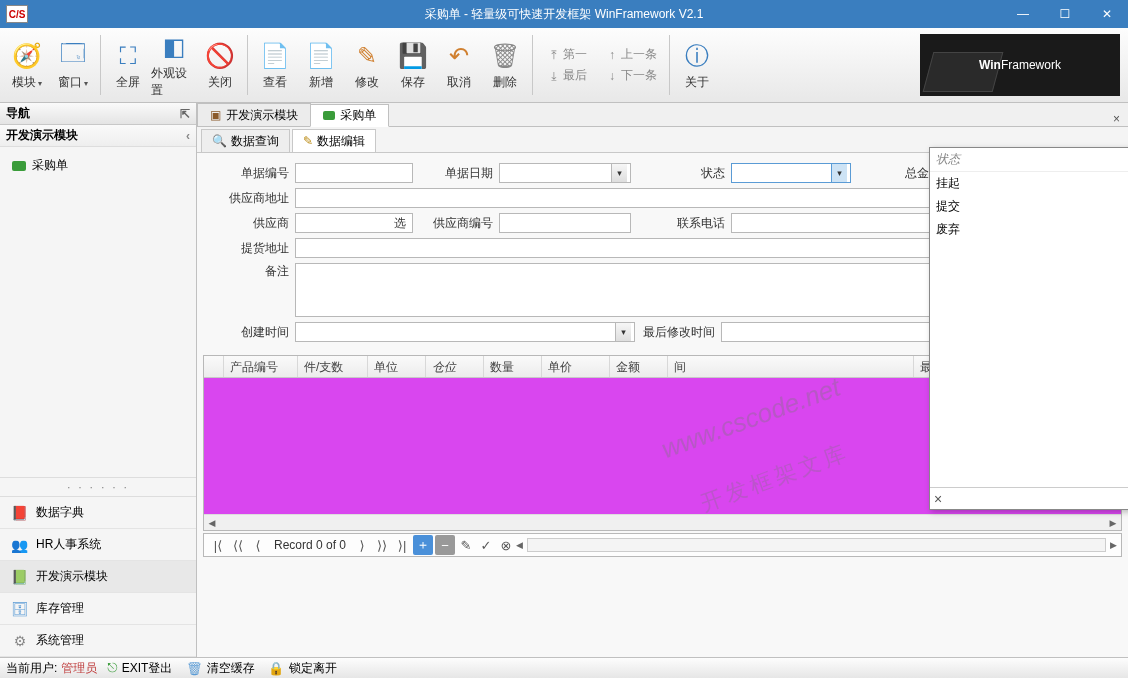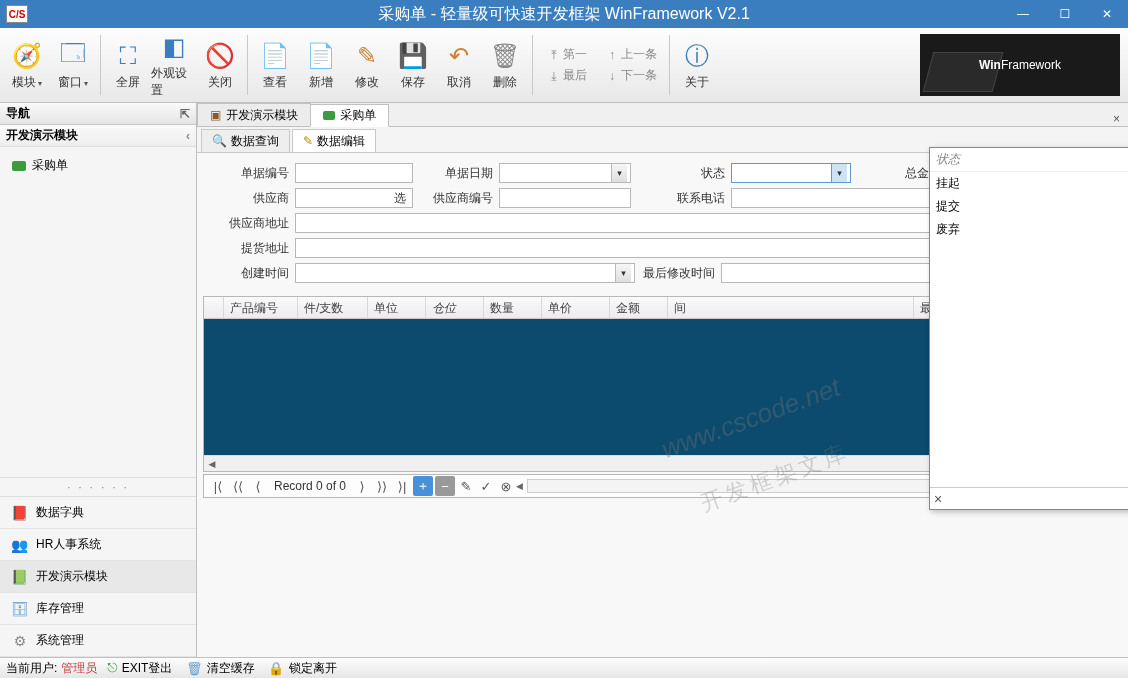--- a/index.html
+++ b/index.html
@@ -1,20 +1,20 @@
 <!DOCTYPE html>
 <html><head>
 <meta charset="utf-8">
 <style>
 * { box-sizing: border-box; margin: 0; padding: 0; font-family: "Microsoft YaHei", "SimSun", sans-serif; font-size: 12px; }
 body { width: 1128px; height: 678px; background: #f0f0f0; overflow: hidden; position: relative; }
 
 .titlebar { height: 28px; background: #3a7ebf; color: #fff; display: flex; align-items: center; position: relative; }
 .titlebar .app-icon { width: 22px; height: 18px; margin: 0 6px; background: #fff; display: flex; align-items: center; justify-content: center; font-size: 10px; font-weight: bold; color: #c00; border: 1px solid #888; }
-.titlebar .title { position: absolute; left: 50%; transform: translateX(-50%); font-size: 16px; }
+.titlebar .title { position: absolute; left: 50%; transform: translateX(-50%); font-size: 12px; }
 .titlebar .win-btns { margin-left: auto; display: flex; }
 .titlebar .win-btn { width: 42px; height: 28px; display: flex; align-items: center; justify-content: center; cursor: pointer; }
 
 .toolbar { height: 75px; background: linear-gradient(#fdfdfd,#e8e8e8); border-bottom: 1px solid #c0c0c0; display: flex; align-items: center; padding: 2px 4px; }
 .tb-btn { display: flex; flex-direction: column; align-items: center; justify-content: center; width: 46px; height: 68px; cursor: pointer; border-radius: 3px; }
 .tb-btn .ico { width: 32px; height: 32px; display: flex; align-items: center; justify-content: center; font-size: 24px; }
 .tb-btn .lbl { margin-top: 2px; color: #333; }
 .tb-btn .lbl.with-arrow::after { content: "▾"; font-size: 8px; margin-left: 2px; color: #555; }
 .tb-sep { width: 1px; height: 60px; background: #c8c8c8; margin: 0 4px; }
 .tb-half { display: flex; flex-direction: column; justify-content: center; height: 68px; }
@@ -61,21 +61,21 @@
 .inp { height: 20px; border: 1px solid #b8b8b8; background: #fff; padding: 0 3px; }
 .inp.pick { display: flex; align-items: center; }
 .inp.pick .pick-btn { margin-left: auto; padding: 0 3px; color: #333; cursor: pointer; }
 .inp.dd { display: flex; align-items: center; position: relative; }
 .inp.dd .dd-btn { width: 16px; height: 18px; margin-left: auto; background: linear-gradient(#f6f6f6,#dedede); border-left: 1px solid #b8b8b8; display: flex; align-items: center; justify-content: center; font-size: 9px; color: #333; cursor: pointer; }
 .memo { border: 1px solid #b8b8b8; background: #fff; height: 54px; display: flex; }
 .memo .scroll { width: 16px; background: #f0f0f0; border-left: 1px solid #ddd; display: flex; flex-direction: column; }
 .memo .scroll .sbtn { height: 16px; display: flex; align-items: center; justify-content: center; font-size: 9px; color: #666; cursor: pointer; }
 .memo .scroll .strack { flex: 1; }
 
-.grid-wrap { margin: 2px 6px; border: 1px solid #b8b8b8; background: #0c4a6e; height: 176px; display: flex; flex-direction: column; }
+.grid-wrap { margin: 2px 6px; border: 1px solid #b8b8b8; background: #d946ef; height: 176px; display: flex; flex-direction: column; }
 .grid-head { display: flex; background: linear-gradient(#fafafa,#ececec); border-bottom: 1px solid #c8c8c8; height: 22px; }
 .grid-head .gh { border-right: 1px solid #d8d8d8; padding: 3px 6px; color: #444; white-space: nowrap; overflow: hidden; }
 .grid-body { flex: 1; }
 .grid-hscroll { height: 16px; background: #f0f0f0; border-top: 1px solid #ddd; display: flex; align-items: center; }
 .grid-hscroll .sbtn { width: 16px; text-align: center; font-size: 9px; color: #666; cursor: pointer; }
 .grid-hscroll .strack { flex: 1; height: 14px; }
 
 .record-nav { height: 24px; margin: 0 6px 4px 6px; border: 1px solid #b8b8b8; background: #fdfdfd; display: flex; align-items: center; padding: 0 4px; }
 .record-nav .nbtn { width: 20px; height: 20px; display: flex; align-items: center; justify-content: center; cursor: pointer; color: #555; font-size: 13px; }
 .record-nav .nbtn.blue { background: #4a90d9; color: #fff; border-radius: 2px; margin: 0 1px; }
@@ -270,40 +270,51 @@
           </div>
         <div class="fld-lbl" style="width:100px">状态</div>
         <div class="inp dd" style="width:120px;border-color:#5a9bd5">
             <span></span>
             <span class="dd-btn" style="background:#cde3f5;border-color:#5a9bd5">▾</span>
           </div>
         <div class="fld-lbl" style="width:96px">总金额</div>
         <div class="inp" style="width:120px"></div>
       </div>
       <div class="form-row">
+        <div class="fld-lbl">供应商地址</div>
+        <div class="inp" style="flex:1"></div>
+      </div>
+      <div class="form-row">
         <div class="fld-lbl">供应商</div>
         <div class="inp pick" style="width:118px">
             <span></span>
             <span class="pick-btn">选</span>
           </div>
         <div class="fld-lbl wide">供应商编号</div>
         <div class="inp" style="width:132px"></div>
         <div class="fld-lbl" style="width:100px">联系电话</div>
         <div class="inp dd" style="flex:1">
             <span></span>
             <span class="dd-btn">▾</span>
           </div>
       </div>
       <div class="form-row">
-        <div class="fld-lbl">供应商地址</div>
-        <div class="inp" style="flex:1"></div>
-      </div>
-      <div class="form-row">
         <div class="fld-lbl">提货地址</div>
         <div class="inp" style="flex:1"></div>
+      </div>
+      <div class="form-row" style="align-items:flex-start">
+        <div class="fld-lbl">备注</div>
+        <div class="memo" style="flex:1">
+          <div style="flex:1"></div>
+          <div class="scroll">
+              <div class="sbtn">▲</div>
+              <div class="strack"></div>
+              <div class="sbtn">▼</div>
+            </div>
+        </div>
       </div>
       <div class="form-row">
         <div class="fld-lbl">创建时间</div>
         <div class="inp dd" style="width:340px">
             <span></span>
             <span class="dd-btn">▾</span>
           </div>
         <div class="fld-lbl" style="width:86px">最后修改时间</div>
         <div class="inp dd" style="flex:1">
             <span></span>

